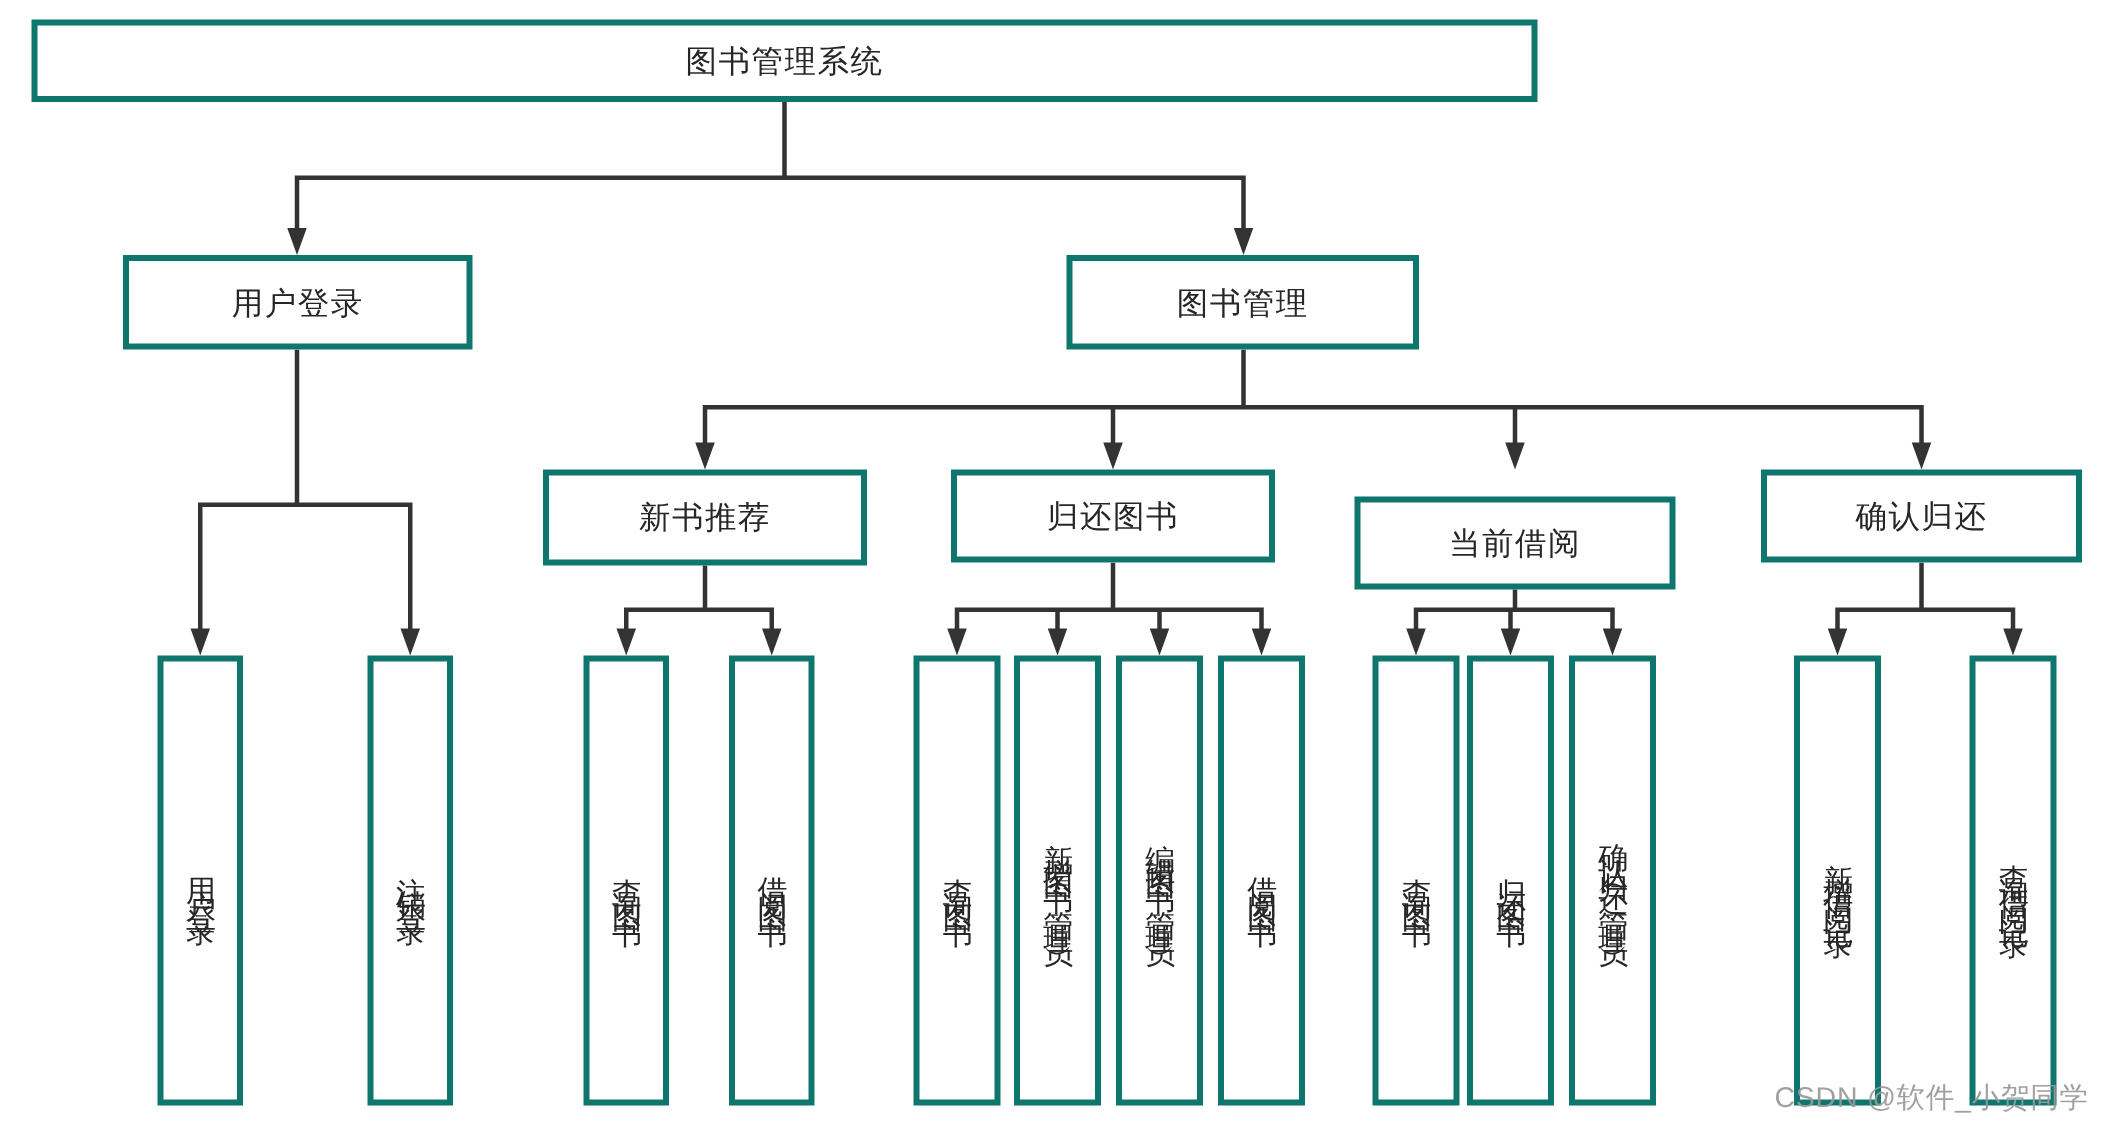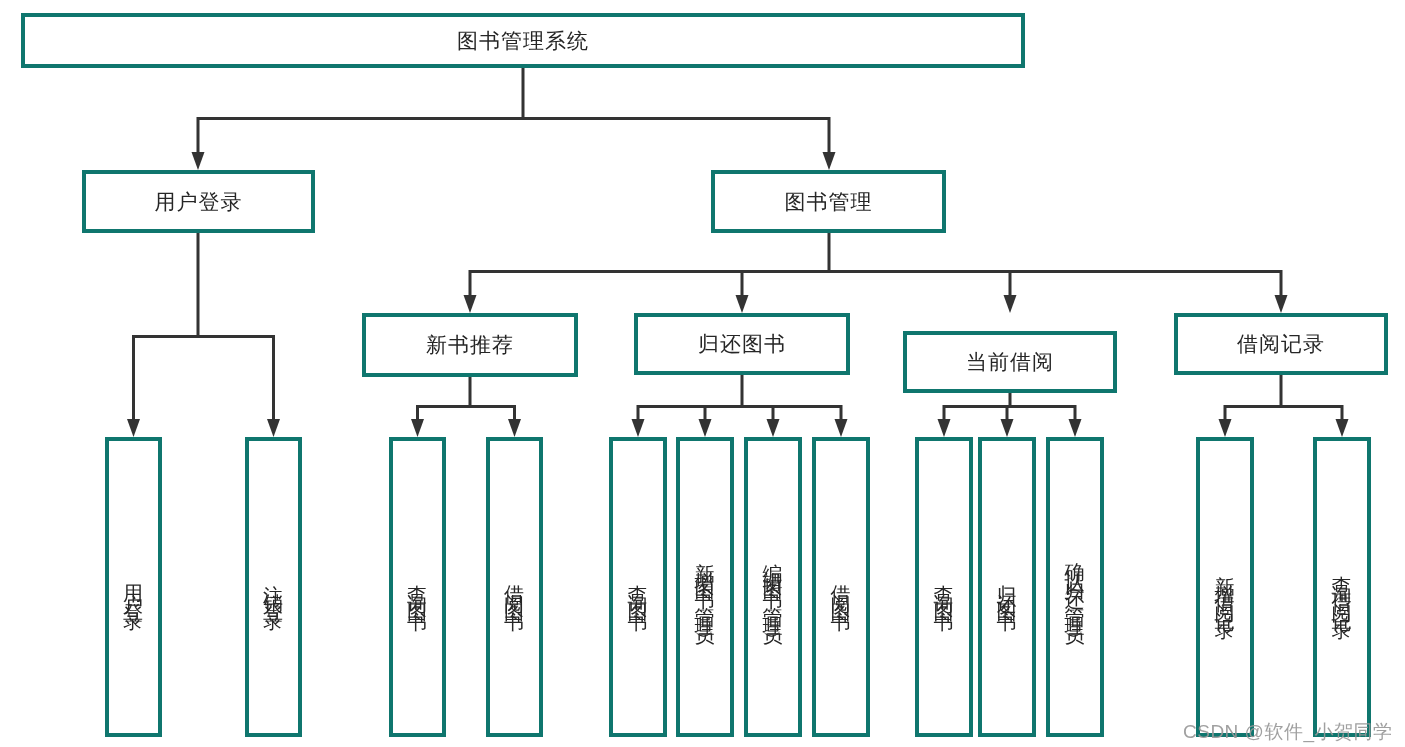--- a/index.html
+++ b/index.html
@@ -97,21 +97,21 @@
   </svg>
 
   <div class="box hlabel" style="left:21px; top:13px; width:1004px; height:55px;">图书管理系统</div>
 
   <div class="box hlabel" style="left:82px; top:170px; width:233px; height:63px;">用户登录</div>
   <div class="box hlabel" style="left:711px; top:170px; width:235px; height:63px;text-align:center;">图书管理</div>
 
   <div class="box hlabel" style="left:362px; top:313px; width:216px; height:64px;">新书推荐</div>
   <div class="box hlabel" style="left:634px; top:313px; width:216px; height:62px;">归还图书</div>
   <div class="box hlabel" style="left:903px; top:331px; width:214px; height:62px;">当前借阅</div>
-  <div class="box hlabel" style="left:1174px; top:313px; width:214px; height:62px;">借阅记录</div>
+  <div class="box hlabel" style="left:1174px; top:313px; width:214px; height:62px;">确认归还</div>
 
   <div class="box leaf" style="left:105px; top:437px; width:57px; height:300px;">用户登录</div>
   <div class="box leaf" style="left:245px; top:437px; width:57px; height:300px;">注销登录</div>
 
   <div class="box leaf" style="left:389px; top:437px; width:57px; height:300px;">查询图书</div>
   <div class="box leaf" style="left:486px; top:437px; width:57px; height:300px;">借阅图书</div>
 
   <div class="box leaf" style="left:609px; top:437px; width:58px; height:300px;">查询图书</div>
   <div class="box leaf" style="left:676px; top:437px; width:58px; height:300px;">新增图书（管理员）</div>
   <div class="box leaf" style="left:744px; top:437px; width:58px; height:300px;">编辑图书（管理员）</div>

